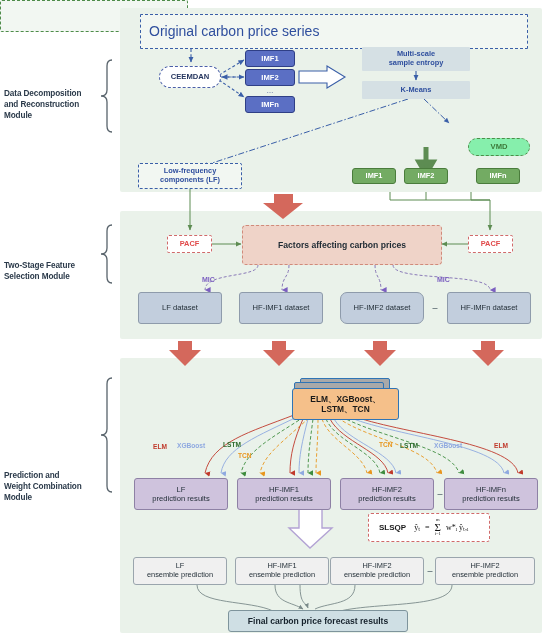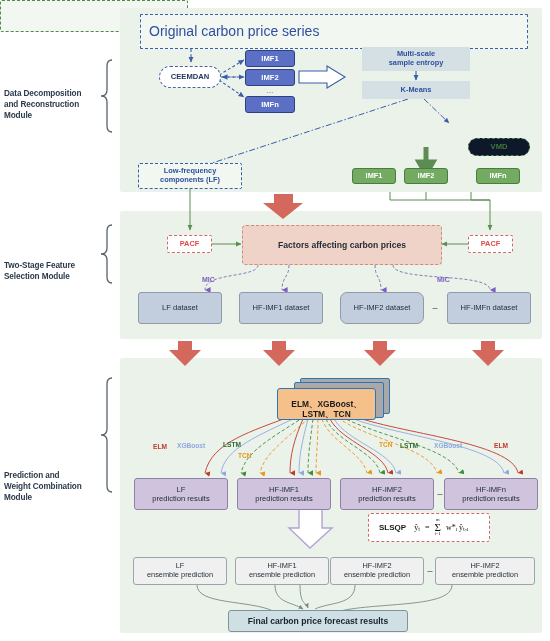--- a/index.html
+++ b/index.html
@@ -79,21 +79,21 @@
   .dashbox-blue {
     border: 1.1px dashed #3a5fa8;
     background: #f2f7f2;
     color: #2f4f9e;
     font-size: 7.4px;
     font-weight: bold;
     border-radius: 2px;
   }
   .vmd {
     border: 1.1px dashed #4e8c4a;
-    background: #0f172a;
+    background: #86efac;
     color: #3d7a3a;
     font-size: 7.6px;
     font-weight: bold;
     border-radius: 9px;
   }
   .green-group {
     border: 1.1px dashed #4e8c4a;
     background: #f2f7f2;
     border-radius: 2px;
   }
@@ -423,21 +423,21 @@
   </div>
   <div class="dash-sep" style="left:424px; top:303px; width:22px;">
     <span>–</span>
   </div>
   <div class="node dataset" style="left:447px; top:292px; width:84px; height:32px;">
     <span>HF-IMFn dataset</span>
   </div>
 
   <div class="stack-back" style="left:300px; top:378px; width:90px; height:36px;"></div>
   <div class="stack-back" style="left:294px; top:382px; width:90px; height:36px;"></div>
-  <div class="node models" style="left:277px; top:388px; width:99px; height:32px;justify-content:flex-end;">
+  <div class="node models" style="left:292px; top:388px; width:107px; height:32px;">
     <span>ELM、XGBoost、</span>
     <span>LSTM、TCN</span>
   </div>
 
   <div class="algolabel" style="left:153px; top:443px; color:#c0392b;">
     <span>ELM</span>
   </div>
   <div class="algolabel" style="left:177px; top:442px; color:#8fa9e0;">
     <span>XGBoost</span>
   </div>

